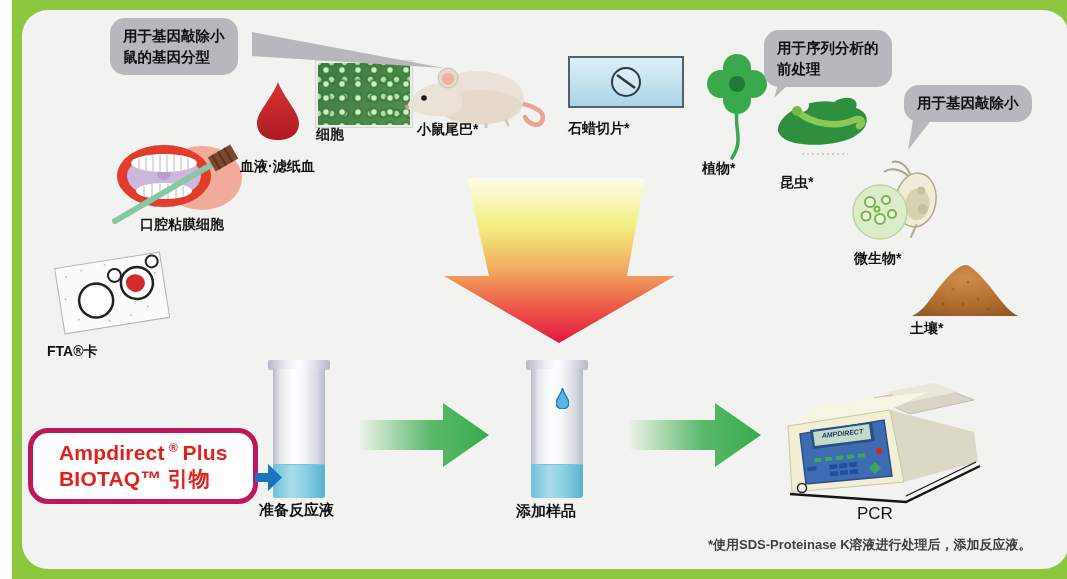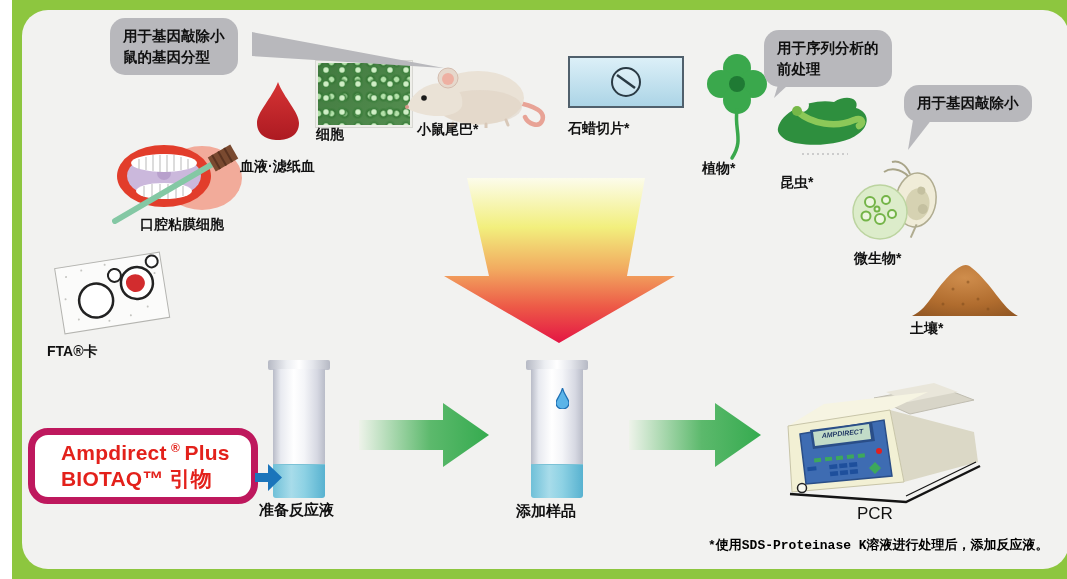--- a/index.html
+++ b/index.html
@@ -24,25 +24,25 @@
   .cells{position:absolute;left:304px;top:61px;width:92px;height:62px;
         border:2px solid #eeeee9;box-shadow:0 0 0 1px #d7d7d2;
         background-color:#4e8a4e;
         background-image:
           radial-gradient(circle, rgba(214,244,204,.95) 2px, rgba(62,128,62,.9) 3.5px, rgba(30,80,30,0) 6px),
           radial-gradient(circle, rgba(190,235,180,.9) 2px, rgba(52,118,52,.85) 3.5px, rgba(30,80,30,0) 6px),
           linear-gradient(135deg,#41793f,#548f50);
         background-size:16px 14px,13px 17px,100% 100%;
         background-position:0 0,7px 8px,0 0;}
   .reagent-box{position:absolute;left:16px;top:428px;width:230px;height:76px;box-sizing:border-box;
-        background:#ffffff;border:7px solid #be185d;border-radius:20px;z-index:4;
+        background:#ffffff;border:5px solid #be185d;border-radius:20px;z-index:4;
         display:flex;flex-direction:column;justify-content:center;padding-left:26px;}
   .reagent-box .l{color:#e3211b;font-weight:bold;font-size:21px;line-height:1.25;letter-spacing:.2px;}
   .reagent-box sup{font-size:12px;}
-  .footnote{position:absolute;left:696px;top:536px;font-weight:bold;font-size:13px;color:#000000;white-space:nowrap;font-family:Liberation Mono, monospace;}
+  .footnote{position:absolute;left:696px;top:536px;font-weight:bold;font-size:13px;color:#404040;white-space:nowrap;}
 </style>
 </head>
 <body>
 
 <div class="stage">
   <div class="inner"></div>
 
   <svg class="btail" style="left:240px;top:28px" width="196" height="42">
     <polygon points="0,4 0,28 192,40" fill="#b8b8bc"></polygon>
   </svg>

